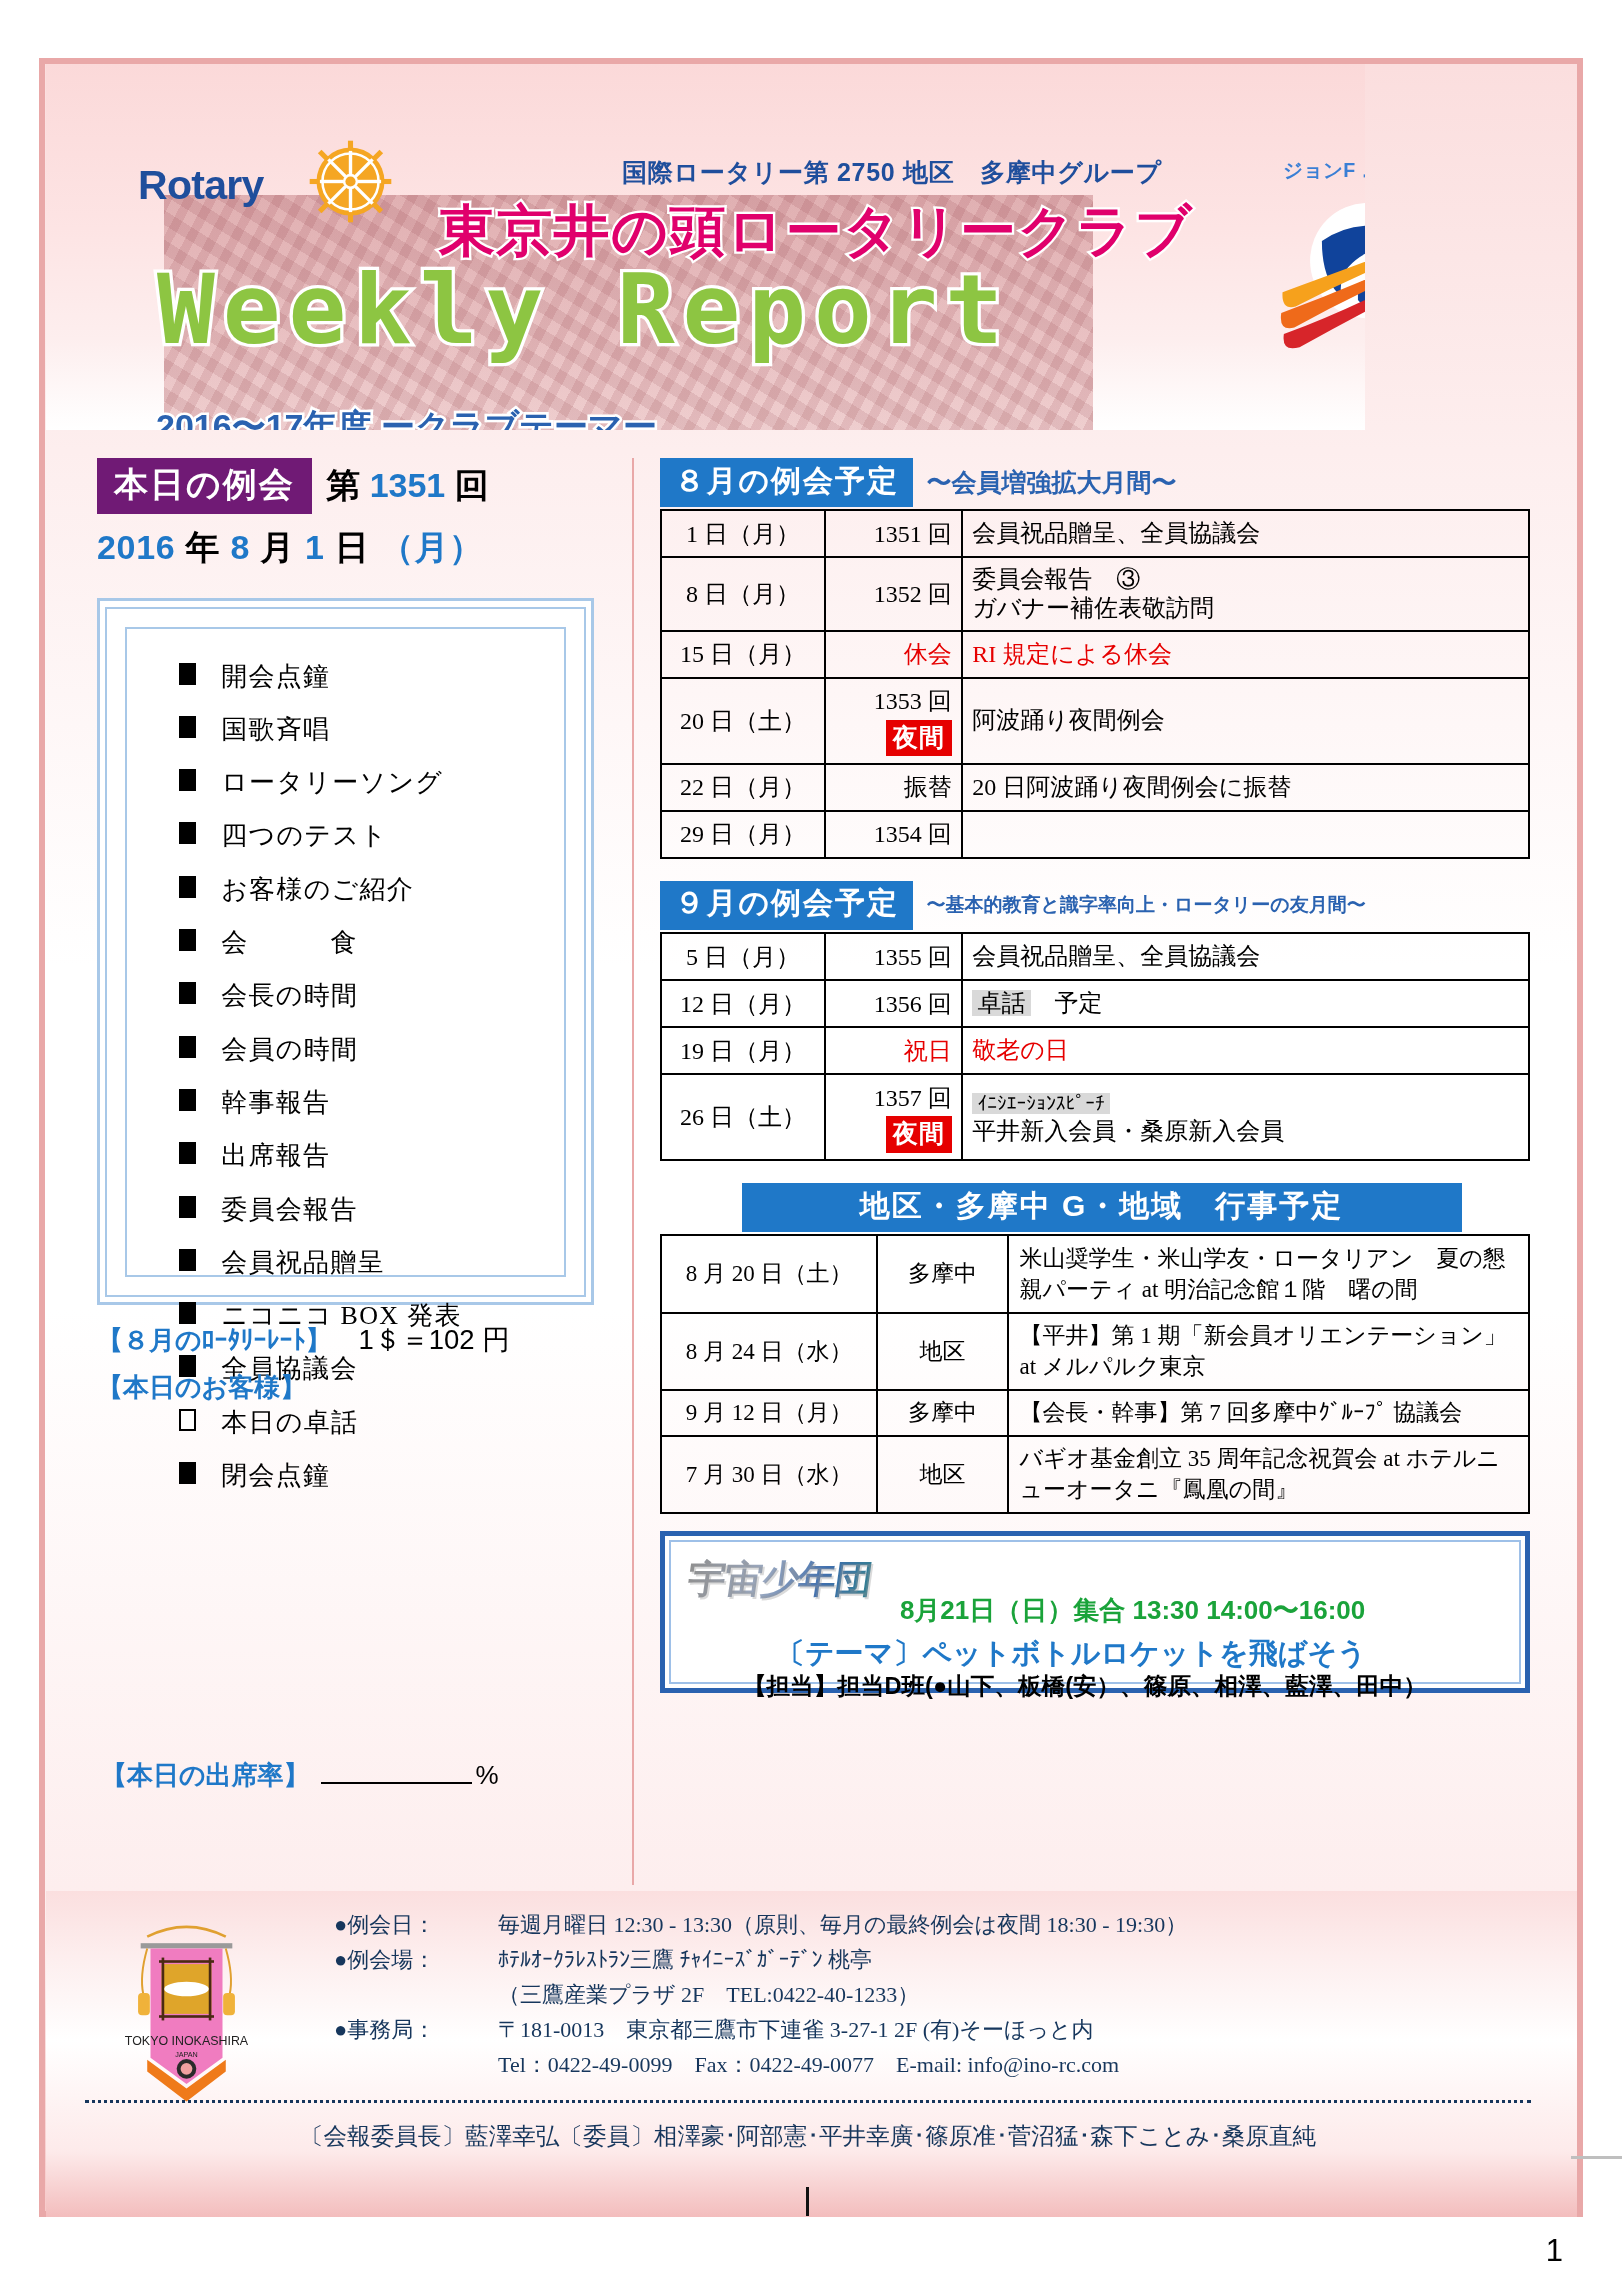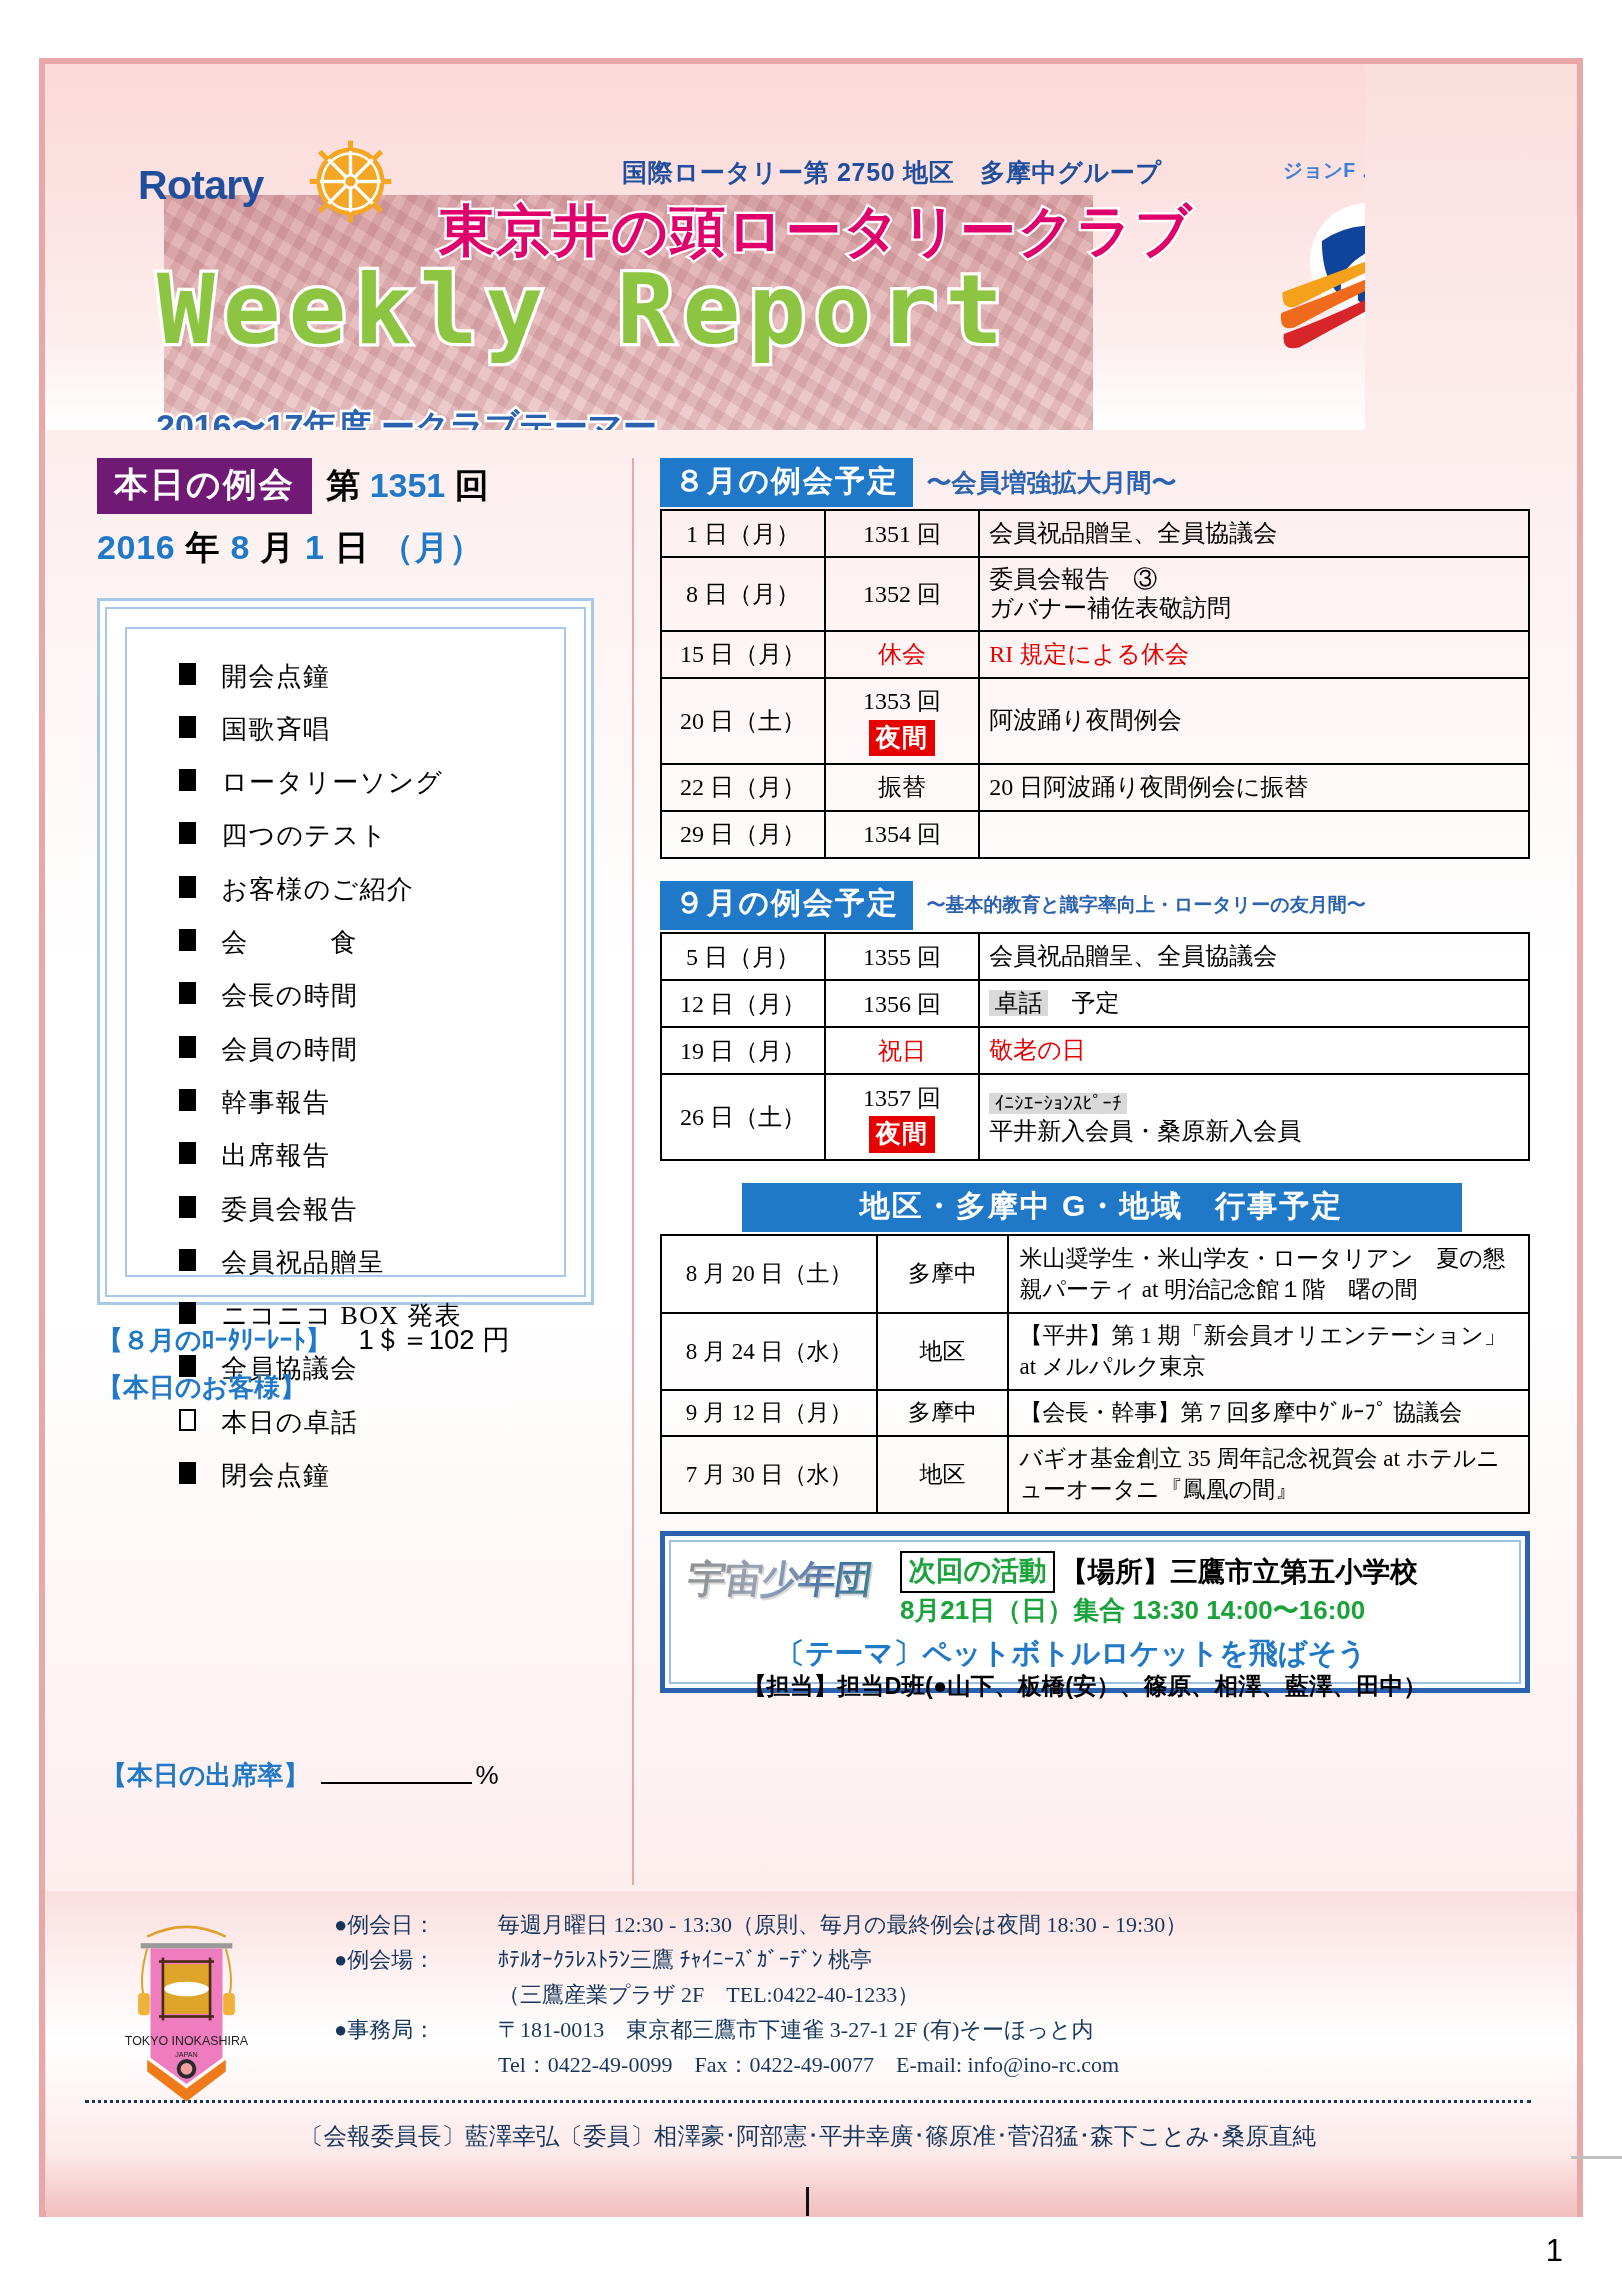--- a/index.html
+++ b/index.html
@@ -116,21 +116,21 @@
 
   .sec-head { display:flex; align-items:center; gap:13px; margin-bottom:2.6px; }
   .sec-chip { background:#1f78c8; color:#fff; font-weight:bold; font-size:30px; padding:2.6px 14.4px 5.2px; letter-spacing:2px; white-space:nowrap; }
   .sec-sub { color:#2a62b0; font-weight:bold; font-size:25px; white-space:nowrap; }
   .sec-sub.small { font-size:19px; }
 
   table.sched { border-collapse:collapse; width:870px; table-layout:fixed; }
   table.sched td { border:2px solid #000; padding:6.5px 9.2px; font-size:24px;
                    font-family:"Liberation Serif","DejaVu Serif",serif; vertical-align:middle; }
   td.c-date { width:164px; text-align:center; white-space:nowrap; }
-  td.c-no   { width:154px; text-align:center; white-space:nowrap; }
+  td.c-no   { width:137px; text-align:right; white-space:nowrap; }
   td.c-desc { text-align:left; }
   .red { color:#e60000; }
   .night-badge { display:inline-block; background:#e60000; color:#fff; font-weight:bold;
                  padding:0.7px 6.5px 2.6px; font-size:25px; margin-top:2.6px; letter-spacing:1.3px; }
   .hl { background:#d9d9d9; padding:0 5.2px; }
   .tiny { font-size:19.6px; }
   .two-line { line-height:1.22; }
 
   table.events { border-collapse:collapse; width:870px; table-layout:fixed; margin-top:0; }
   table.events td { border:2px solid #000; padding:6.5px 10.5px; font-size:23px;
@@ -461,24 +461,20 @@
               <td class="e-date">7 月 30 日（水）</td>
               <td class="e-org">地区</td>
               <td>バギオ基金創立 35 周年記念祝賀会 at ホテルニューオータニ『鳳凰の間』</td>
             </tr>
           </tbody>
         </table>
 
       <div class="activity">
         <div class="activity-inner">
           <div class="act-logo">宇宙少年団</div>
-          <div class="act-row1">
-            <span class="act-chip">次回の活動</span>
-            <span class="act-place">【場所】三鷹市立第五小学校</span>
-          </div>
           <div class="act-row2">8月21日（日）集合 13:30 14:00〜16:00</div>
           <div class="act-row3">〔テーマ〕ペットボトルロケットを飛ばそう</div>
           <div class="act-row4">【担当】担当D班(●山下、板橋(安）、篠原、相澤、藍澤、田中）</div>
         </div>
       </div>
     </div>
   </div>
 
   <div class="footer">
     <svg class="pennant" viewBox="0 0 200 330">

